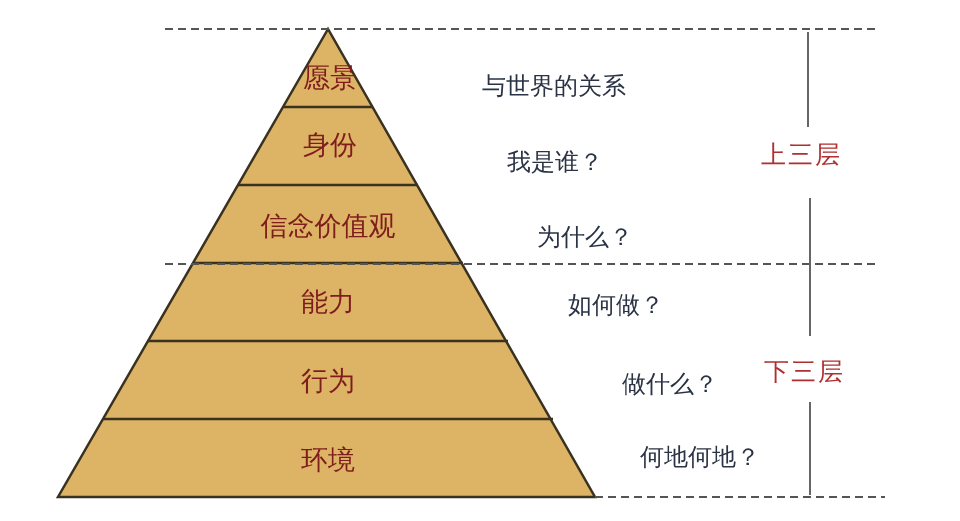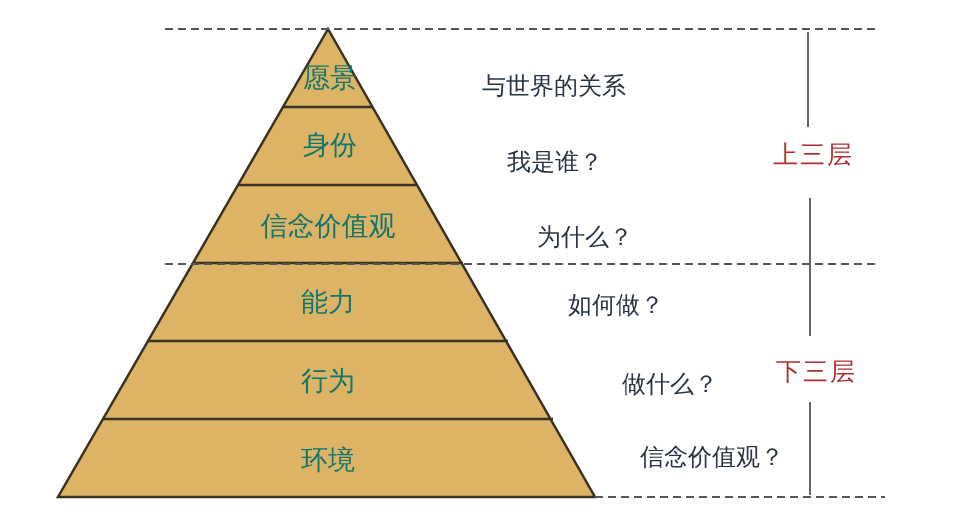--- a/index.html
+++ b/index.html
@@ -1,23 +1,23 @@
 <!DOCTYPE html>
 <html><head>
   <meta charset="utf-8">
   <style>
     html, body { margin: 0; padding: 0; background: #ffffff; }
     body { width: 960px; height: 521px; position: relative; overflow: hidden;
            font-family: "DejaVu Sans", "Liberation Sans", sans-serif; }
     #diagram { position: absolute; left: 0; top: 0; width: 960px; height: 521px; }
     .layer-label { position: absolute; font-family: "DejaVu Serif", "Liberation Serif", serif;
-                   font-size: 27px; color: #0f766e; transform: translateX(-50%); white-space: nowrap; line-height: 1; }
+                   font-size: 27px; color: #7f1d1d; transform: translateX(-50%); white-space: nowrap; line-height: 1; }
     .question { position: absolute; font-size: 24px; color: #2a3344; white-space: nowrap; line-height: 1; }
     .group-label { position: absolute; font-family: "DejaVu Serif", "Liberation Serif", serif;
-                   font-size: 25px; color: #b03030; white-space: nowrap; line-height: 1; letter-spacing: 2px; margin-left: 12px; }
+                   font-size: 25px; color: #b03030; white-space: nowrap; line-height: 1; letter-spacing: 2px; }
   </style>
 </head>
 <body>
 
 <svg id="diagram" width="960" height="521" viewBox="0 0 960 521">
 
   <polygon points="328,29 58,497 595,497" fill="#DDB465" stroke="#3a3220" stroke-width="2.5" stroke-linejoin="miter"></polygon>
 
   <line x1="283" y1="107" x2="373" y2="107" stroke="#3a3220" stroke-width="2.5"></line>
   <line x1="238" y1="185" x2="418" y2="185" stroke="#3a3220" stroke-width="2.5"></line>
@@ -40,16 +40,16 @@
 <div class="layer-label" style="left:328px; top:212px;">信念价值观</div>
 <div class="layer-label" style="left:328px; top:288px;">能力</div>
 <div class="layer-label" style="left:328px; top:367px;">行为</div>
 <div class="layer-label" style="left:328px; top:446px;text-align:right;">环境</div>
 
 <div class="question" style="left:482px; top:74px;">与世界的关系</div>
 <div class="question" style="left:507px; top:150px;">我是谁？</div>
 <div class="question" style="left:537px; top:225px;">为什么？</div>
 <div class="question" style="left:568px; top:293px;">如何做？</div>
 <div class="question" style="left:622px; top:372px;">做什么？</div>
-<div class="question" style="left:640px; top:445px;">信念价值观？</div>
+<div class="question" style="left:640px; top:445px;">何地何地？</div>
 
 <div class="group-label" style="left:761px; top:142px;">上三层</div>
 <div class="group-label" style="left:764px; top:359px;text-align:center;">下三层</div>
 
 </body></html>

